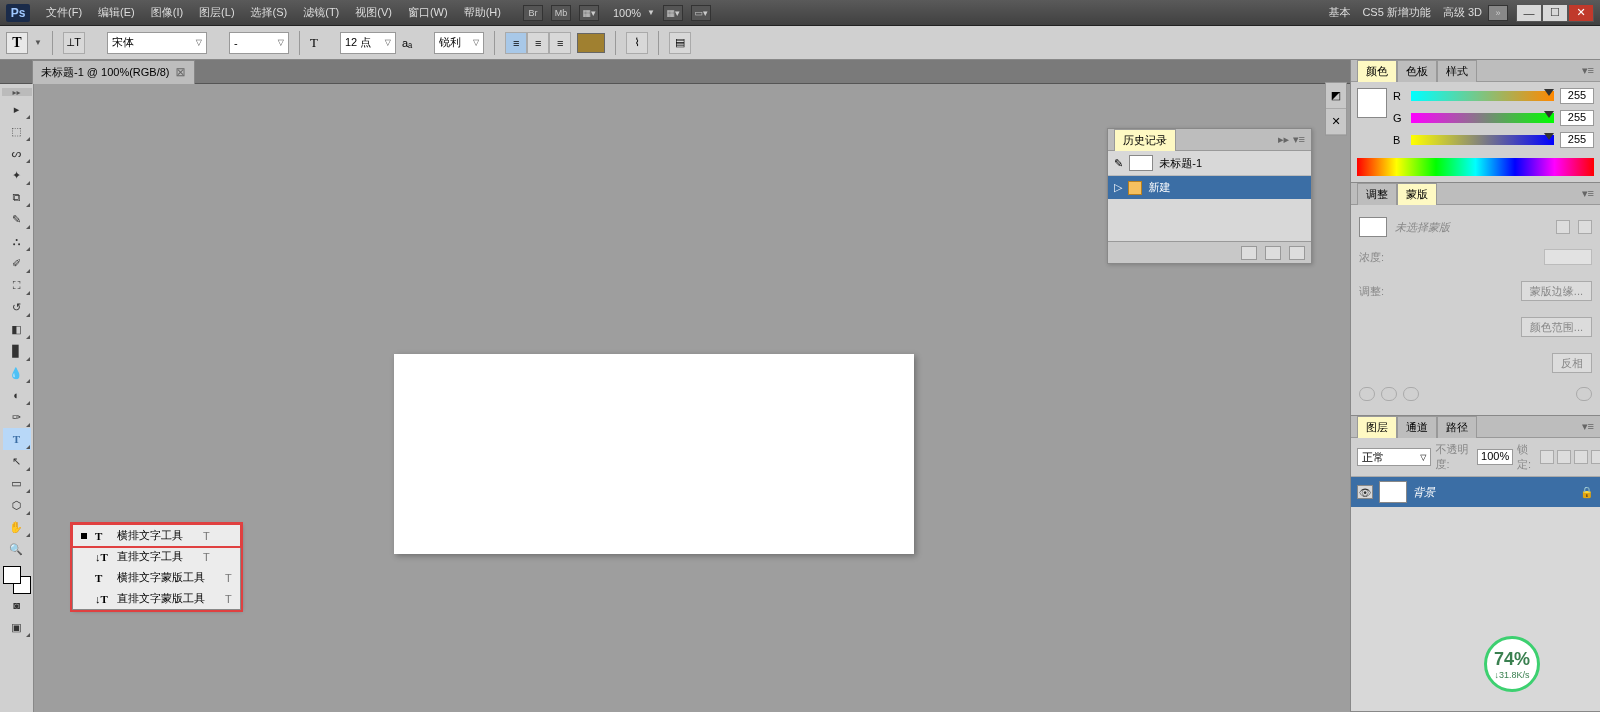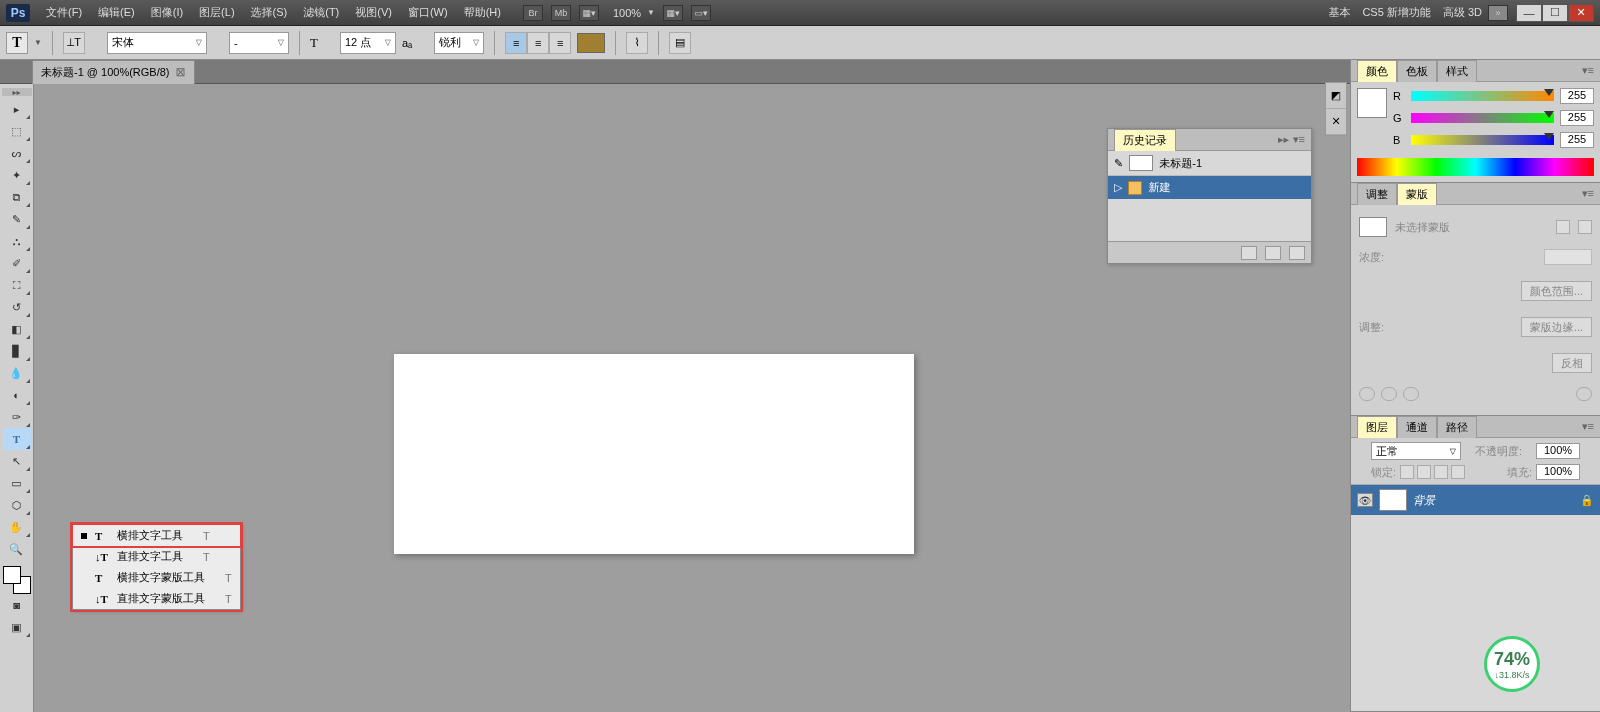--- a/index.html
+++ b/index.html
@@ -85,31 +85,31 @@
 .slider-row .lab { width: 12px; }
 .slider-row .track { flex: 1; height: 10px; position: relative; }
 .slider-row .track.r { background: linear-gradient(to right, #00ffff, #ff8800); }
 .slider-row .track.g { background: linear-gradient(to right, #ff00ff, #00ff00); }
 .slider-row .track.b { background: linear-gradient(to right, #ffff00, #0000ff); }
 .slider-row .thumb { position: absolute; right: 0; top: -2px; width: 0; height: 0; border-left: 5px solid transparent; border-right: 5px solid transparent; border-top: 7px solid #333; }
 .slider-row .val { width: 34px; height: 16px; background: #fff; border: 1px solid #999; text-align: center; }
 .spectrum { height: 18px; background: linear-gradient(to right, red, yellow, lime, cyan, blue, magenta, red); margin: 4px 6px 6px; }
 
 .mask-panel .body { padding: 8px; color: #555; }
-.mask-head { display: flex; align-items: center; gap: 8px; padding: 4px 0; }
+.mask-head { display: flex; align-items: center; gap: 8px; padding: 4px 0; font-style: italic; }
 .mask-thumb { width: 28px; height: 20px; background: #fff; border: 1px solid #888; }
 .mask-row { display: flex; justify-content: space-between; align-items: center; padding: 8px 0; }
 .mask-input { width: 48px; height: 16px; background: #e2e2e2; border: 1px solid #bbb; }
 .mask-btn { height: 20px; padding: 0 8px; background: #dcdcdc; border: 1px solid #aaa; color: #555; display: flex; align-items: center; }
 .mask-footer { display: flex; justify-content: space-between; padding: 6px 0; }
 .eye-row { display: flex; gap: 6px; }
 .eye { width: 16px; height: 14px; border: 1px solid #aaa; border-radius: 7px; }
 
 .layers-panel { flex: 1; display: flex; flex-direction: column; }
-.layers-panel .controls { padding: 4px 20px; display: flex; flex-direction: column; gap: 4px; border-bottom: 1px solid #aaa; }
+.layers-panel .controls { padding: 4px 6px; display: flex; flex-direction: row; gap: 4px; border-bottom: 1px solid #aaa; }
 .lc-row { display: flex; align-items: center; gap: 4px; justify-content: space-between; }
 .blend-sel { height: 18px; background: #fff; border: 1px solid #999; padding: 0 4px; width: 90px; display: flex; align-items: center; justify-content: space-between; }
 .opacity-lab { color: #666; }
 .opacity-val { width: 44px; height: 16px; background: #fff; border: 1px solid #999; text-align: center; }
 .lock-icons { display: flex; gap: 3px; }
 .lock-i { width: 14px; height: 14px; background: #ddd; border: 1px solid #aaa; }
 .layer-list { flex: 1; background: #d8d8d8; }
 .layer-row { display: flex; align-items: center; background: #3b6ea5; color: #fff; padding: 4px 6px; gap: 6px; }
 .layer-eye { width: 16px; height: 14px; background: #d8d8d8; border: 1px solid #888; display:flex; align-items:center; justify-content:center; color:#333; font-size:10px;}
 .layer-thumb { width: 28px; height: 22px; background: #fff; border: 1px solid #888; }
@@ -350,26 +350,26 @@
         <div class="mask-thumb"></div>
         <span class="disabled">未选择蒙版</span>
         <div style="flex:1"></div>
         <div class="lock-i"></div>
         <div class="lock-i"></div>
       </div>
       <div class="mask-row">
         <span class="disabled">浓度:</span>
         <div class="mask-input"></div>
       </div>
-      <div class="mask-row" style="justify-content:flex-end">
-        <div class="mask-btn disabled">颜色范围...</div>
-      </div>
       <div class="mask-row">
         <span class="disabled">调整:</span>
         <div class="mask-btn disabled">蒙版边缘...</div>
+      </div>
+      <div class="mask-row" style="justify-content:flex-end">
+        <div class="mask-btn disabled">颜色范围...</div>
       </div>
       <div class="mask-row" style="justify-content:flex-end">
         <div class="mask-btn disabled">反相</div>
       </div>
       <div class="mask-footer">
         <div class="eye-row">
           <div class="eye"></div>
           <div class="eye"></div>
           <div class="eye"></div>
         </div>

